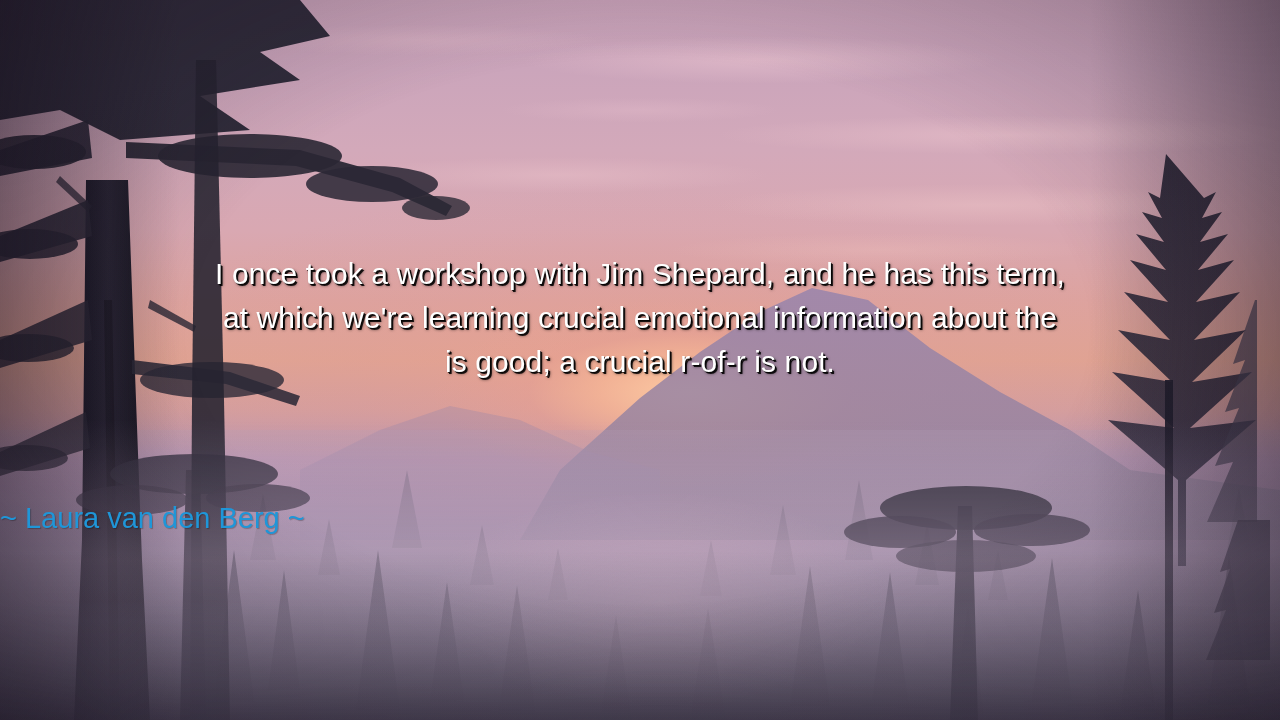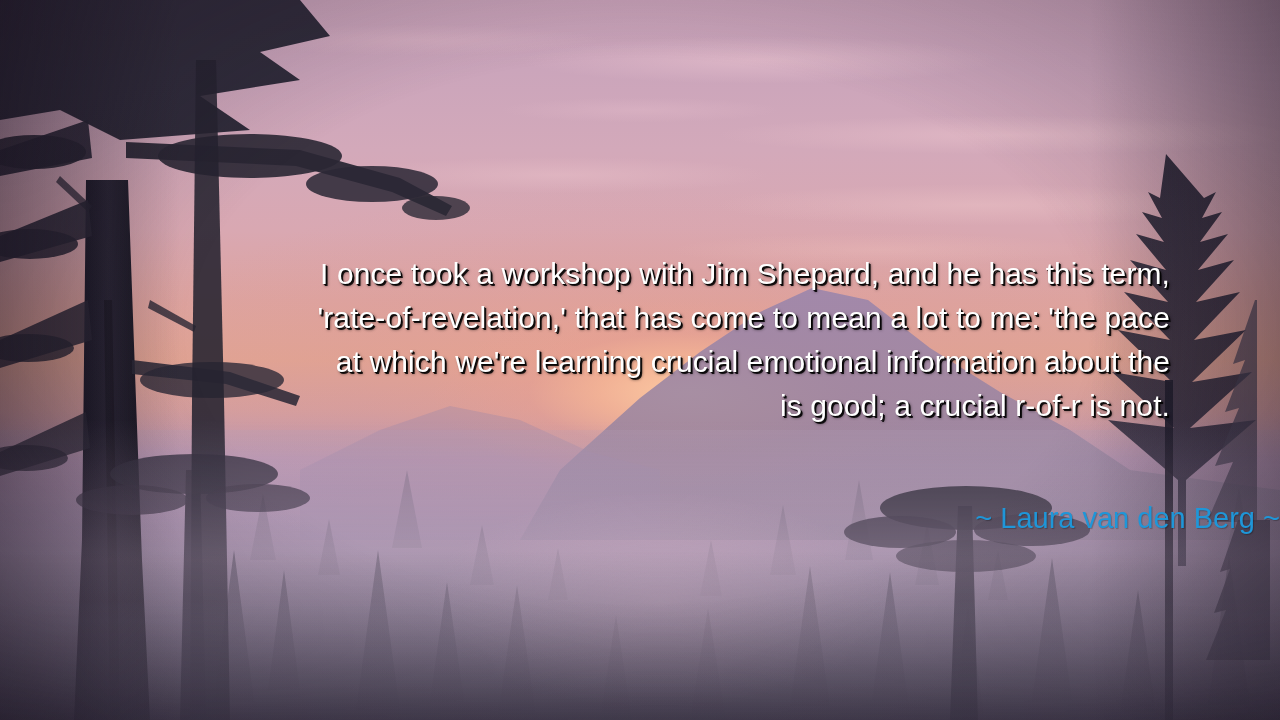--- a/index.html
+++ b/index.html
@@ -89,40 +89,40 @@
       linear-gradient(to top, rgba(18,14,24,0.35) 0px, rgba(18,14,24,0) 170px);
   }
 
   svg.art { position: absolute; inset: 0; width: 1280px; height: 720px; }
 
   
   #quote-block {
     position: absolute;
     left: 0; right: 0;
     top: 252px;
-    text-align: right;
+    text-align: center;
     padding: 0 110px;
     box-sizing: border-box;
   }
   .quote-line {
     color: #ffffff;
     font-size: 30px;
     line-height: 44px;
     letter-spacing: 0.1px;
     white-space: nowrap;
     text-shadow:
        2px 2px 0 rgba(0,0,0,0.85),
        1px 1px 0 rgba(0,0,0,0.70),
        2px 2px 3px rgba(0,0,0,0.55);
   }
   #attribution {
     position: absolute;
     left: 0; right: 0;
     top: 500px;
-    text-align: right;
+    text-align: left;
     font-size: 29px;
     line-height: 36px;
     color: #1f96d8;
     text-shadow: 1px 1px 1px rgba(0,0,0,0.25);
   }
 </style>
 </head>
 <body>
 
 <div id="stage">
@@ -267,20 +267,19 @@
     </g>
 
     <rect x="0" y="600" width="1280" height="120" fill="url(#groundG)"></rect>
   </svg>
 
   <div class="layer" id="fog"></div>
   <div class="layer" id="vignette"></div>
 
   <div id="quote-block">
     <div class="quote-line">I once took a workshop with Jim Shepard, and he has this term,</div>
-    <div class="quote-line">'rate-of-revelation,' that has come to mean a lot to me: 'the pace</div>
     <div class="quote-line">at which we're learning crucial emotional information about the</div>
     <div class="quote-line">is good; a crucial r-of-r is not.</div>
   </div>
 
   <div id="attribution">~ Laura van den Berg ~</div>
 
 </div>
 
 </body></html>

